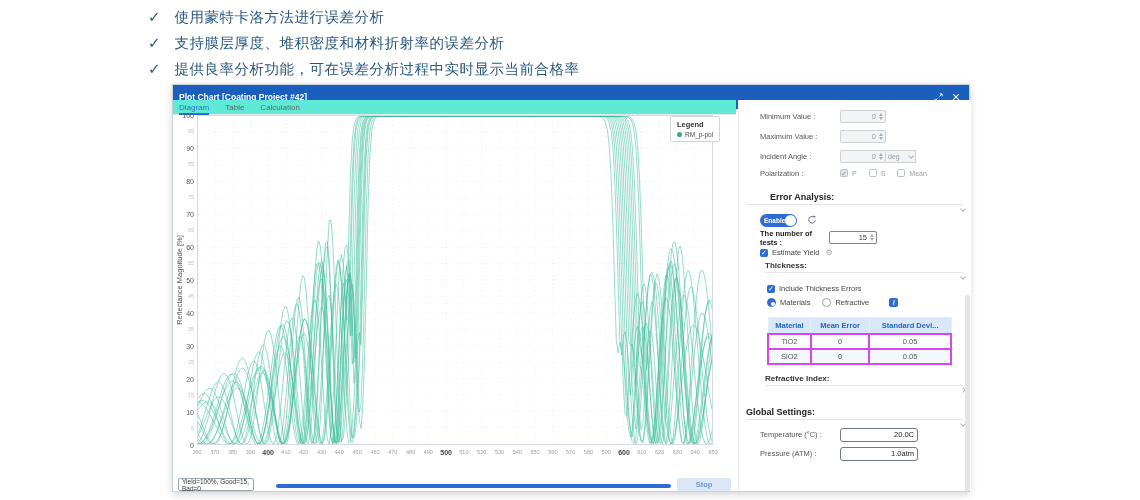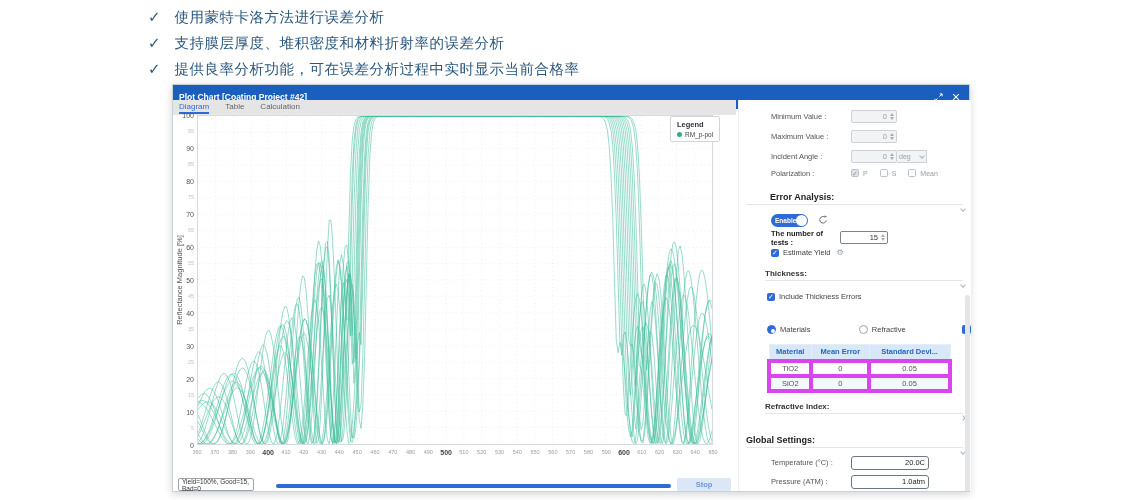--- a/index.html
+++ b/index.html
@@ -13,21 +13,21 @@
   .bullet .btxt{color:#2b577e;font-weight:normal;font-size:14.5px;letter-spacing:.5px;}
 
   
   #win{position:absolute;left:172px;top:84px;width:798px;height:408px;background:#fff;
        border:1px solid #c9d2db;box-shadow:0 2px 8px rgba(0,0,0,.18);}
   #titlebar{position:absolute;left:0;top:0;right:0;height:15px;background:#1a5fbe;color:#fff;
             display:flex;align-items:center;padding:12px 6px;}
   #titlebar .ttl{font-size:8.5px;font-weight:bold;flex:1;}
   .tbicon{width:14px;height:11px;display:flex;align-items:center;justify-content:center;cursor:pointer;margin-left:4px;}
   #tabbar{position:absolute;left:0;top:15px;right:233px;height:15px;border-bottom:1px solid #e8e8e8;
-          display:flex;align-items:flex-end;padding-left:6px;background:#e5e5e5;}
+          display:flex;align-items:center;padding-left:6px;background:#5eead4;}
   .tab{font-size:8px;color:#666;margin-right:16px;height:15px;display:flex;align-items:center;position:relative;cursor:pointer;}
   .tab.active{color:#2f6bd8;}
   .tab.active::after{content:"";position:absolute;left:0;right:0;bottom:0;height:2px;background:#2f6bd8;}
 
   
   #plot{position:absolute;left:24px;top:30px;width:516px;height:330px;border:1px solid #d5dbe0;background:#fff;}
   #plot svg{display:block;width:100%;height:100%;}
   .ytick{position:absolute;width:21px;text-align:right;font-size:7px;color:#555;}
   .ytick.minor{font-size:5.5px;color:#c0c4c8;}
   .xtick{position:absolute;width:22px;text-align:center;font-size:5.5px;color:#9aa0a6;}
@@ -44,21 +44,21 @@
   
   #yieldbox{position:absolute;left:5px;top:393px;width:76px;height:13px;border:1px solid #9aa4ad;border-radius:2px;
             font-size:6.5px;color:#333;display:flex;align-items:center;padding:0 3px;background:#fff;}
   #progress{position:absolute;left:103px;top:399px;width:395px;height:4px;background:#2e6bd6;border-radius:2px;}
   #stopbtn{position:absolute;left:504px;top:393px;width:54px;height:13px;background:#dbe6f6;color:#6f97d8;
            border-radius:2px;font-size:7.5px;font-weight:bold;display:flex;align-items:center;justify-content:center;cursor:pointer;}
 
   
   #panel{position:absolute;left:565px;top:15px;width:233px;bottom:0;background:#fff;border-left:1px solid #f0f0f0;
          padding-top:6px;overflow:hidden;}
-  .prow{display:flex;align-items:center;height:20px;margin-left:32px;}
+  .prow{display:flex;align-items:center;height:20px;margin-left:21px;}
   .plabel{width:80px;font-size:7.5px;color:#555;}
   .spinbox{display:flex;align-items:center;justify-content:flex-end;width:46px;height:13px;border:1px solid #cdd2d6;
            border-radius:2px;background:#f2f3f4;padding:0 2px;}
   .spinbox.en{background:#fff;border-color:#7a848c;}
   .spinval{font-size:7.5px;color:#9aa0a6;text-align:right;flex:1;}
   .spinbox.en .spinval{color:#333;}
   .spinner{display:flex;flex-direction:column;justify-content:center;margin-left:3px;gap:1px;}
   .sp-up{width:0;height:0;border-left:2.5px solid transparent;border-right:2.5px solid transparent;border-bottom:3px solid #a7adb3;}
   .sp-dn{width:0;height:0;border-left:2.5px solid transparent;border-right:2.5px solid transparent;border-top:3px solid #a7adb3;}
   .unitbox{display:flex;align-items:center;width:30px;height:13px;border:1px solid #cdd2d6;border-left:none;
@@ -78,21 +78,21 @@
   .toggle{position:relative;width:37px;height:13px;border-radius:7px;background:#2f6bd8;display:flex;align-items:center;cursor:pointer;}
   .toggle .tg-label{color:#fff;font-size:6.5px;font-weight:bold;margin-left:4px;}
   .toggle .knob{position:absolute;right:1px;top:1px;width:11px;height:11px;border-radius:50%;background:#fff;}
   .radio{width:9px;height:9px;border-radius:50%;border:1px solid #9aa4ad;margin-right:4px;position:relative;flex:none;}
   .radio.on{border-color:#2f6bd8;background:#2f6bd8;}
   .radio.on::after{content:"";position:absolute;left:2.5px;top:2.5px;width:4px;height:4px;border-radius:50%;background:#fff;}
   .info-ic{width:9px;height:9px;background:#2f6bd8;border-radius:2px;color:#fff;font-size:7px;font-weight:bold;
            display:flex;align-items:center;justify-content:center;margin-left:8px;font-style:italic;}
   #mat-table{border-collapse:collapse;margin:8px 0 0 28px;width:185px;}
   #mat-table th{background:#d8e8f8;color:#2166c0;font-size:7.5px;font-weight:bold;height:16px;border:1px solid #e4eefa;}
-  #mat-table td{font-size:7.5px;color:#555;text-align:center;height:15px;border:4px solid #d946ef;}
+  #mat-table td{font-size:7.5px;color:#555;text-align:center;height:15px;border:2px solid #d946ef;}
   #mat-table tr.alt td{background:#f3f8fc;}
   .gs-input{display:flex;align-items:center;justify-content:flex-end;width:78px;height:14px;border:1px solid #6f7880;
             border-radius:3px;background:#fff;font-size:7.5px;color:#222;padding:0 3px;}
   #scrollbar{position:absolute;right:1px;top:195px;width:5px;height:210px;background:#e3e5e7;border-radius:3px;}
   .ic-gear{font-size:8px;color:#9aa4ad;margin-left:6px;line-height:8px;}
 </style>
 </head>
 <body>
 
 <div id="canvas">
@@ -361,33 +361,33 @@
       </div>
 
       <div class="prow" style="margin-top:1px;height:13px;">
         <span class="cb on">
             <span class="tick">✓</span>
           </span>
         <span style="font-size:7.5px;color:#444;">Estimate Yield</span>
         <span class="ic-gear">⚙</span>
       </div>
 
-      <div class="sub-title" style="margin-top:10px;">Thickness:</div>
+      <div class="sub-title" style="margin-top:2px;">Thickness:</div>
       <div class="sep" style="margin-left:26px;">
           <span class="chev"></span>
         </div>
 
       <div class="prow" style="margin-top:9px;height:13px;margin-left:28px;">
         <span class="cb on">
             <span class="tick">✓</span>
           </span>
         <span style="font-size:7.5px;color:#444;">Include Thickness Errors</span>
       </div>
 
-      <div class="prow" id="radio-row" style="margin-top:20px;height:13px;margin-left:28px;justify-content:space-between;">
+      <div class="prow" id="radio-row" style="margin-top:1px;height:13px;margin-left:28px;">
           <span style="display: flex; align-items: center; margin-right: 12px;">
             <span class="radio on"></span>
             <span style="font-size: 7.5px; color: rgb(68, 68, 68);">Materials</span>
           </span>
           <span style="display: flex; align-items: center; margin-right: 12px;">
             <span class="radio"></span>
             <span style="font-size: 7.5px; color: rgb(68, 68, 68);">Refractive</span>
           </span>
           <span class="info-ic">i</span>
         </div>

